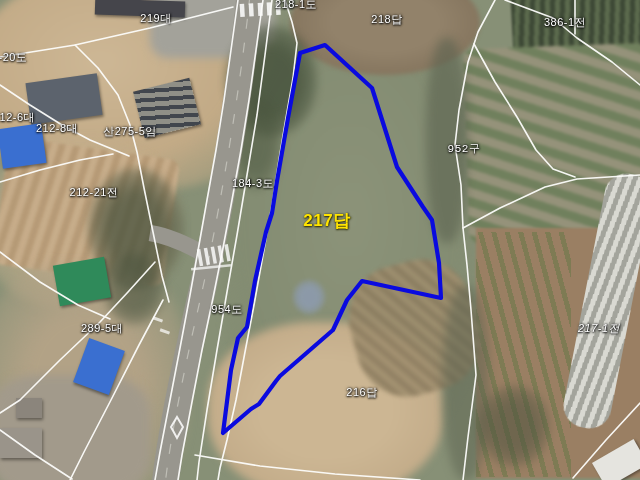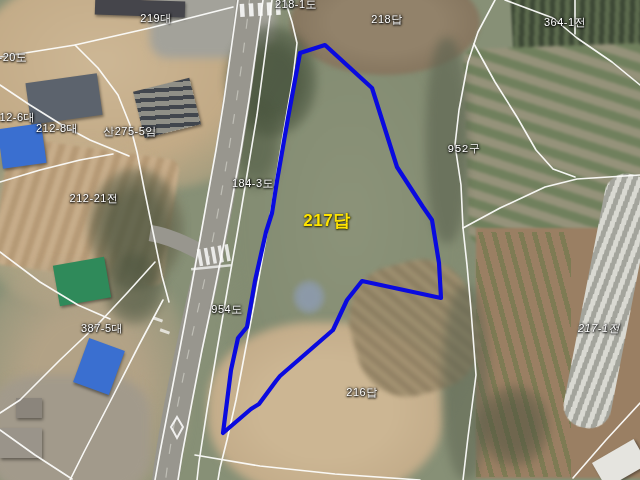--- a/index.html
+++ b/index.html
@@ -165,26 +165,26 @@
       <polyline points="640,403 606,440 573,478"></polyline>
       <polyline points="195,455 260,466 335,474 420,480"></polyline>
     </g>
 
     <polygon fill="none" stroke="#0a0adf" stroke-width="4.2" stroke-linejoin="round" points="325,45 372,88 397,167 423,207 432,220 439,263 441,298 362,281 347,300 333,330 280,376 276,381 259,404 251,409 223,433 231,370 238,338 247,327 255,281 266,232 272,213 277,181 288,118 300,53"></polygon>
   </svg>
 
   <span class="label" style="left:156px;top:18px;">219대</span>
   <span class="label" style="left:296px;top:4px;">218-1도</span>
   <span class="label" style="left:387px;top:19px;">218답</span>
-  <span class="label" style="left:565px;top:22px;">364-1전</span>
+  <span class="label" style="left:565px;top:22px;">386-1전</span>
   <span class="label" style="left:3px;top:57px;">212-20도</span>
   <span class="label" style="left:14px;top:117px;">212-6대</span>
   <span class="label" style="left:57px;top:128px;">212-8대</span>
   <span class="label" style="left:130px;top:131px;">산275-5임</span>
-  <span class="label" style="left:94px;top:198px;">212-21전</span>
+  <span class="label" style="left:94px;top:192px;">212-21전</span>
   <span class="label" style="left:253px;top:183px;">184-3도</span>
   <span class="label" style="left:464px;top:148px;font-family:Liberation Mono, monospace;">952구</span>
   <span class="label hl" style="left:327px;top:220px;">217답</span>
   <span class="label" style="left:227px;top:309px;">954도</span>
-  <span class="label" style="left:102px;top:328px;">387-5대</span>
+  <span class="label" style="left:102px;top:328px;">289-5대</span>
   <span class="label" style="left:362px;top:392px;">216답</span>
   <span class="label" style="left:599px;top:328px;font-style:italic;">217-1전</span>
 </div>
 
 </body></html>

